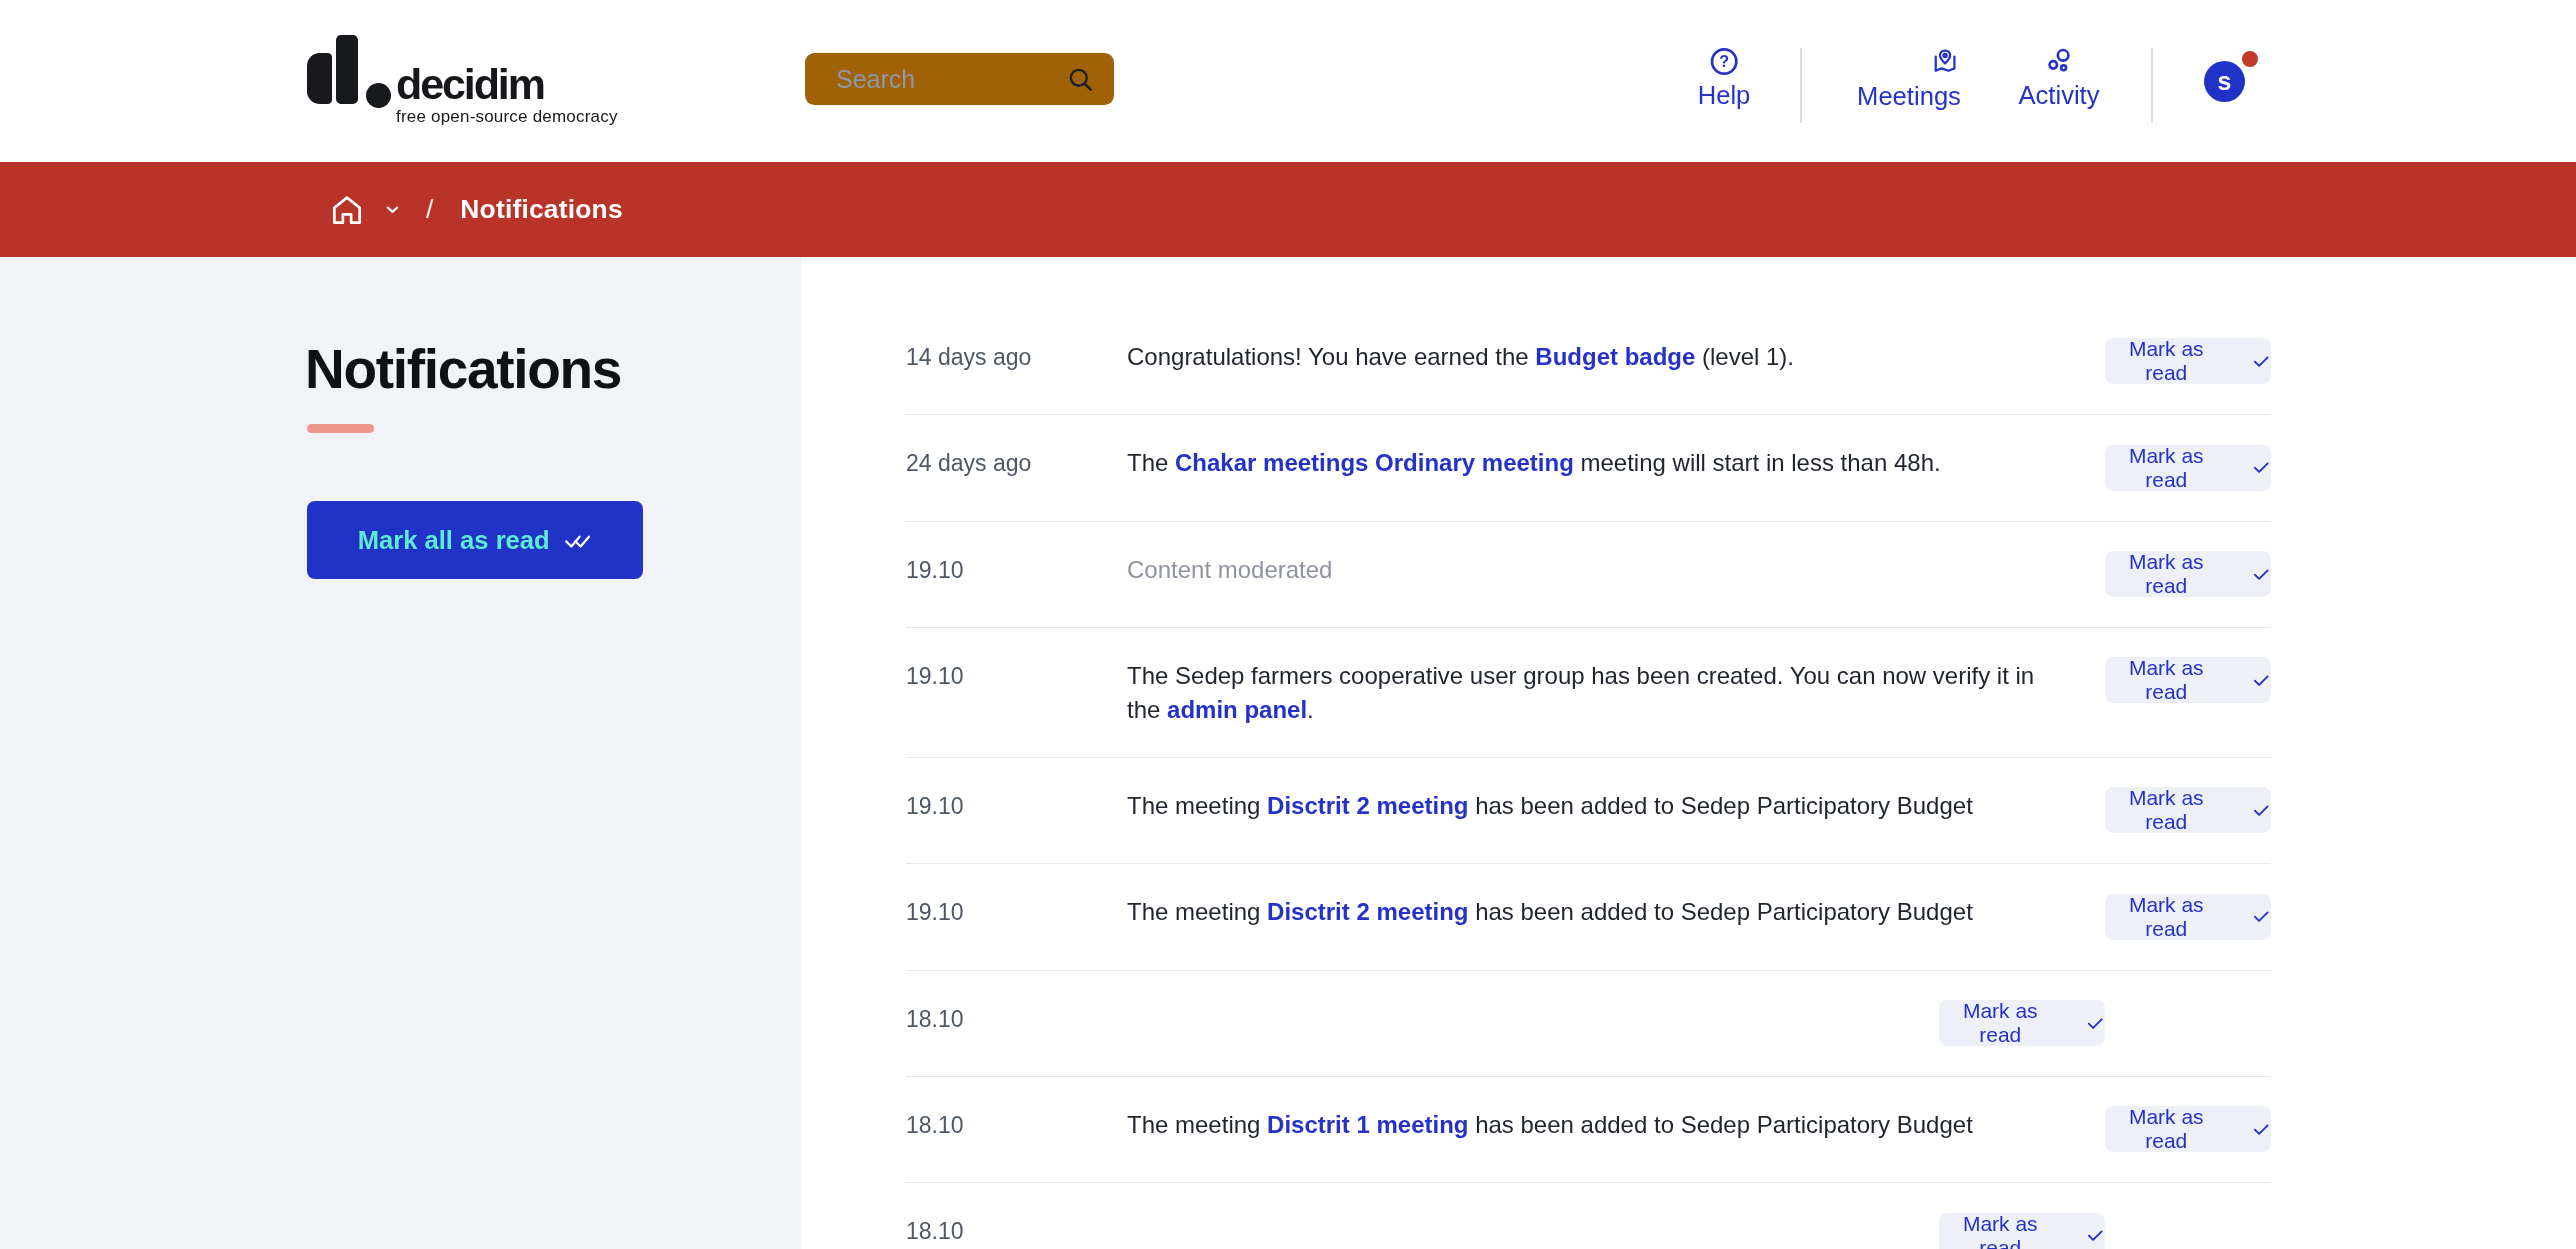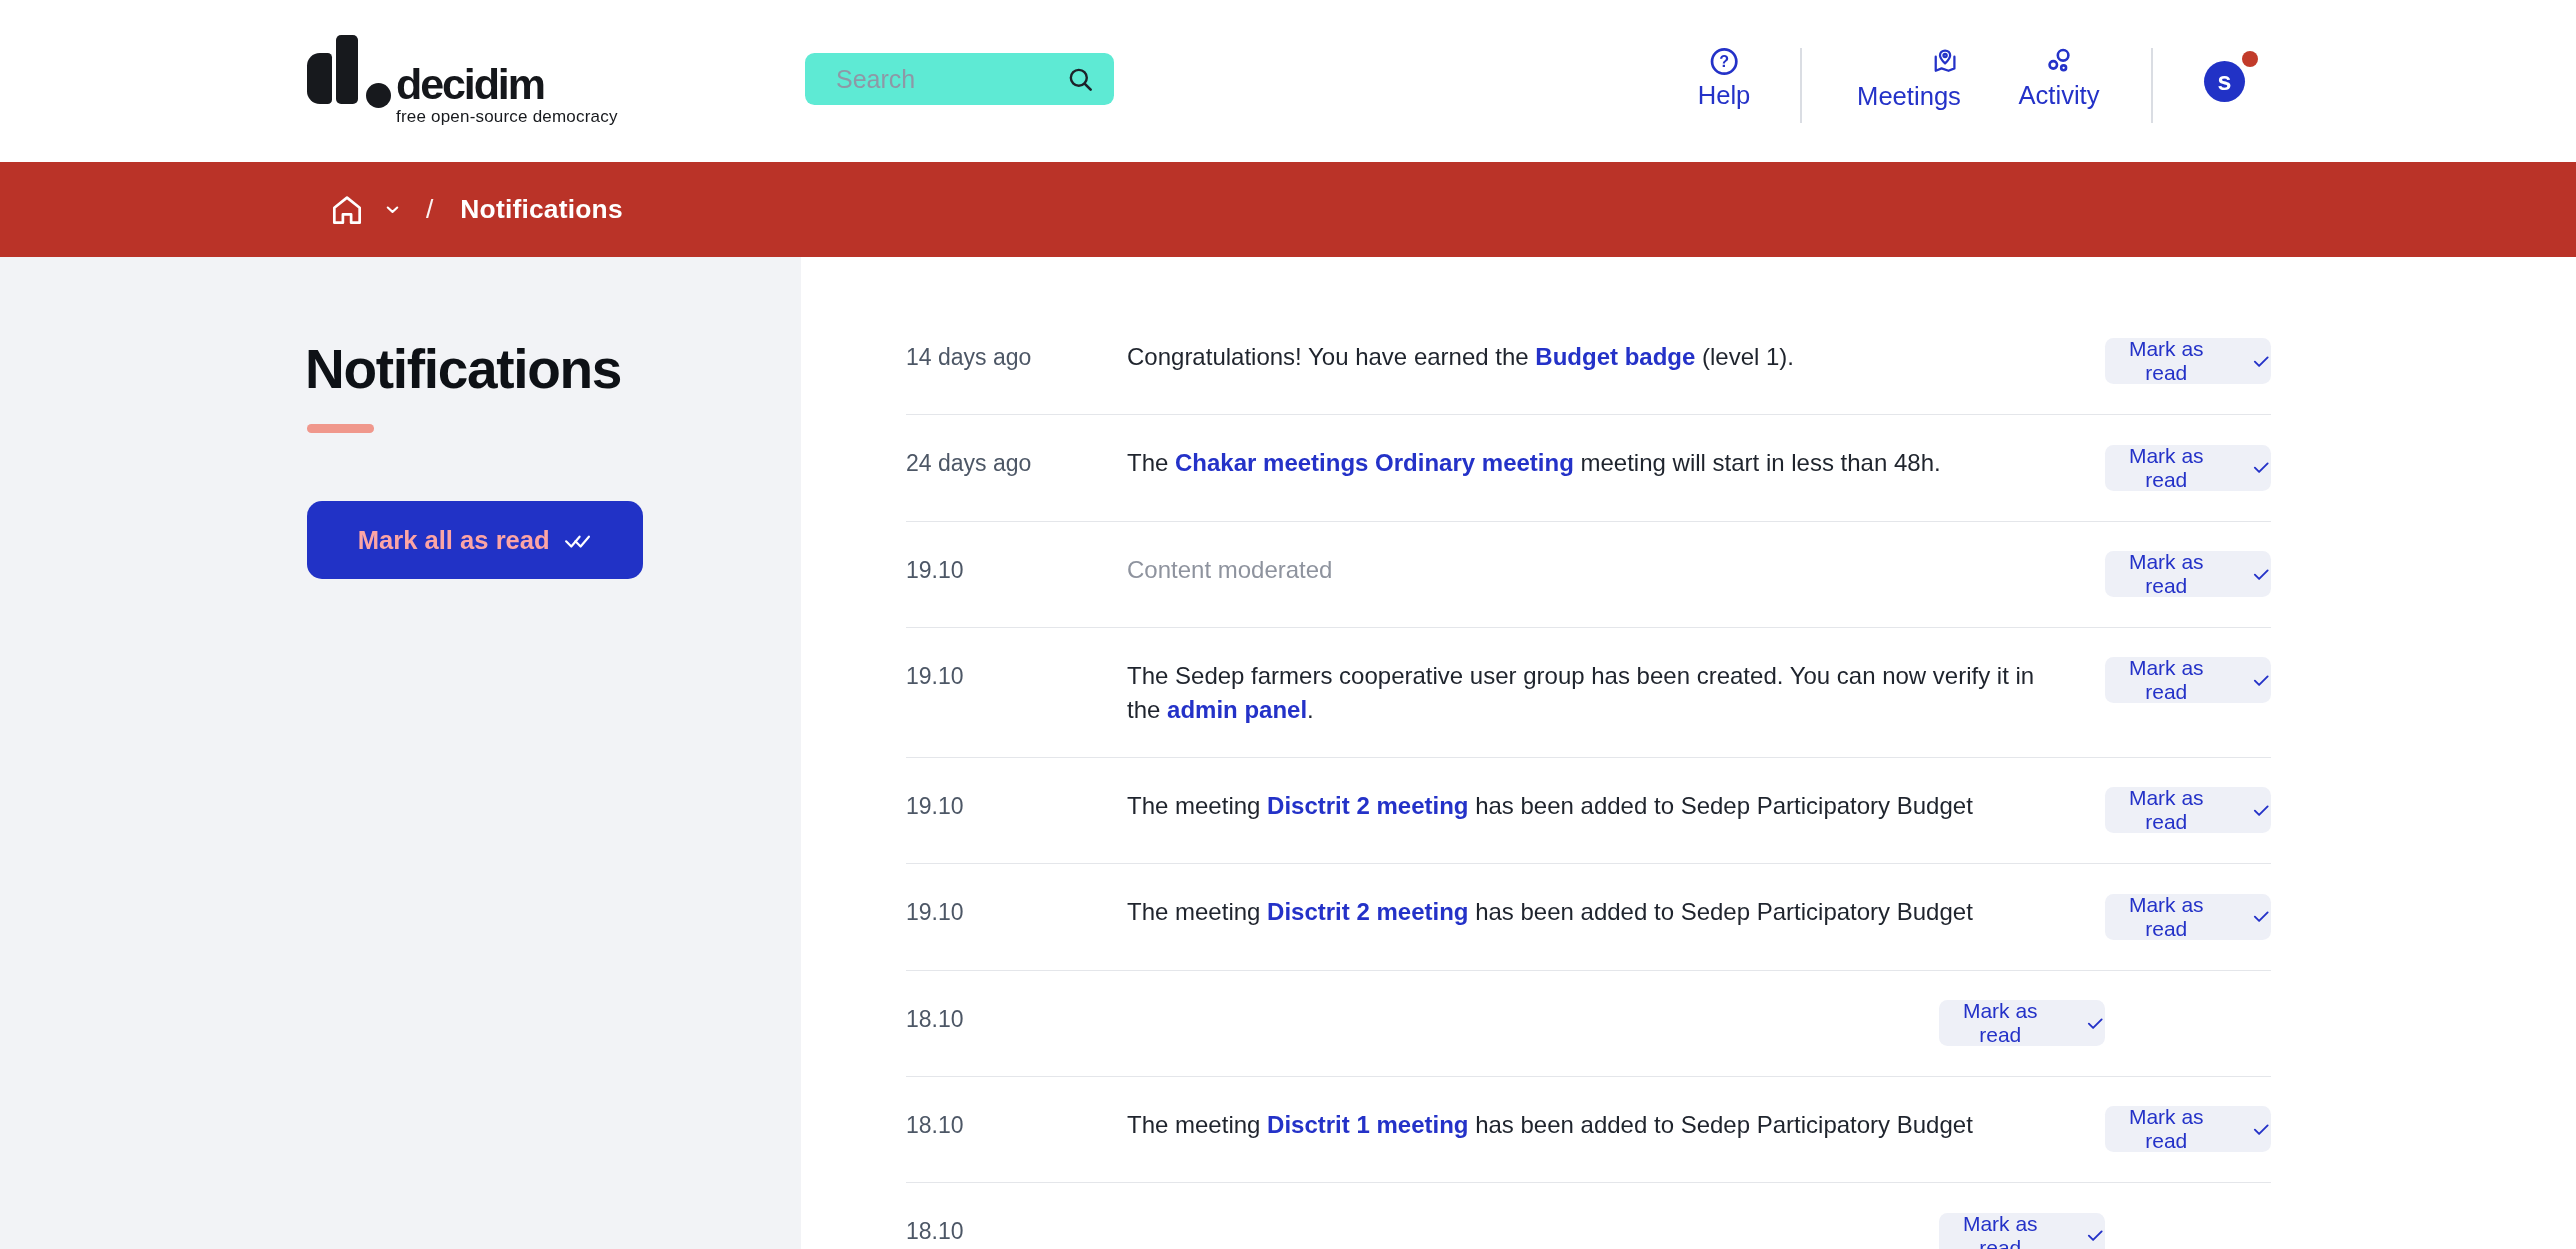--- a/index.html
+++ b/index.html
@@ -22,21 +22,21 @@
 
   
   header{position:absolute;left:0;top:0;width:100%;height:162px;background:#fff;padding-left:12px;}
   .logo{position:absolute;left:0;top:0;width:631px;height:162px;cursor:pointer;}
   .logo .bar1{position:absolute;left:307px;top:53px;width:25px;height:51px;background:#17191d;border-radius:12.8px 4.3px 4.3px 12.8px;}
   .logo .bar2{position:absolute;left:336px;top:35px;width:22px;height:69px;background:#17191d;border-radius:5.1px;}
   .logo .dotm{position:absolute;left:366px;top:83px;width:25px;height:25px;background:#17191d;border-radius:50%;}
   .logo .brand{position:absolute;left:396px;top:63px;font-size:43px;font-weight:800;letter-spacing:-2.1px;color:#15171b;line-height:1;}
   .logo .tagline{position:absolute;left:396px;top:107px;font-size:17px;color:#17191d;letter-spacing:0.2px;white-space:nowrap;}
 
-  .search{position:absolute;left:805px;top:53px;width:309px;height:52px;background:#5eead4;border-radius:9.4px;}
+  .search{position:absolute;left:805px;top:53px;width:309px;height:52px;background:#a16207;border-radius:9.4px;}
   .search input{position:absolute;inset:0;border:none;background:transparent;outline:none;
     padding:0 60px 0 31px;font-size:25px;color:#1c2028;font-family:inherit;}
   .search input::placeholder{color:#8e98a6;}
   .search .mag{position:absolute;right:19px;top:12px;}
 
   .nav-item{position:absolute;top:46px;display:flex;flex-direction:column;align-items:center;gap:6px;
     color:var(--blue);text-decoration:none;cursor:pointer;transform:translateX(-50%);}
   .nav-item span{font-size:25.6px;line-height:1;}
   .nav-help{left:1724px;}
   .nav-meetings{left:1909px;align-items:flex-end;}
@@ -54,22 +54,22 @@
   .crumb-bar{position:absolute;left:0;top:162px;width:100%;height:95px;background:var(--red);
     display:flex;align-items:center;padding-left:328px;color:#fff;}
   .crumb-bar .chev{margin-left:17px;}
   .crumb-bar .slash{margin-left:24px;font-size:26.4px;font-weight:300;opacity:.95;}
   .crumb-bar .crumb{margin-left:27px;font-size:26.4px;font-weight:600;letter-spacing:0.2px;cursor:pointer;}
 
   
   aside{position:absolute;left:0;top:257px;width:801px;bottom:0;background:var(--sidebar-bg);}
   aside h1{position:absolute;left:305px;top:80px;font-size:55px;font-weight:800;letter-spacing:-1.3px;color:#0e1116;}
   .accent{position:absolute;left:307px;top:167px;width:67px;height:8.5px;border-radius:4.3px;background:var(--salmon);}
-  .mark-all{position:absolute;left:307px;top:244px;width:336px;height:78px;border:none;border-radius:15px;
-    background:var(--blue-btn);color:#fca5a5;font-size:25.6px;font-weight:700;font-family:inherit;
+  .mark-all{position:absolute;left:307px;top:244px;width:336px;height:78px;border:none;border-radius:8px;
+    background:var(--blue-btn);color:#5eead4;font-size:25.6px;font-weight:700;font-family:inherit;
     display:flex;align-items:center;justify-content:center;gap:13.6px;cursor:pointer;}
 
   
   main{position:absolute;left:801px;top:257px;right:0;bottom:0;background:#fff;}
   .list{margin:52px 0 0 105px;width:1365px;}
   .row{display:grid;grid-template-columns:221px 1fr 166px;align-items:start;
     padding:31px 0 30px;border-bottom:1.7px solid var(--divider);}
   .date{font-size:23px;color:var(--date-ink);line-height:34px;}
   .text{font-size:24px;color:var(--ink);line-height:34px;padding-right:48px;}
   .text .link{color:var(--blue);font-weight:700;cursor:pointer;}

